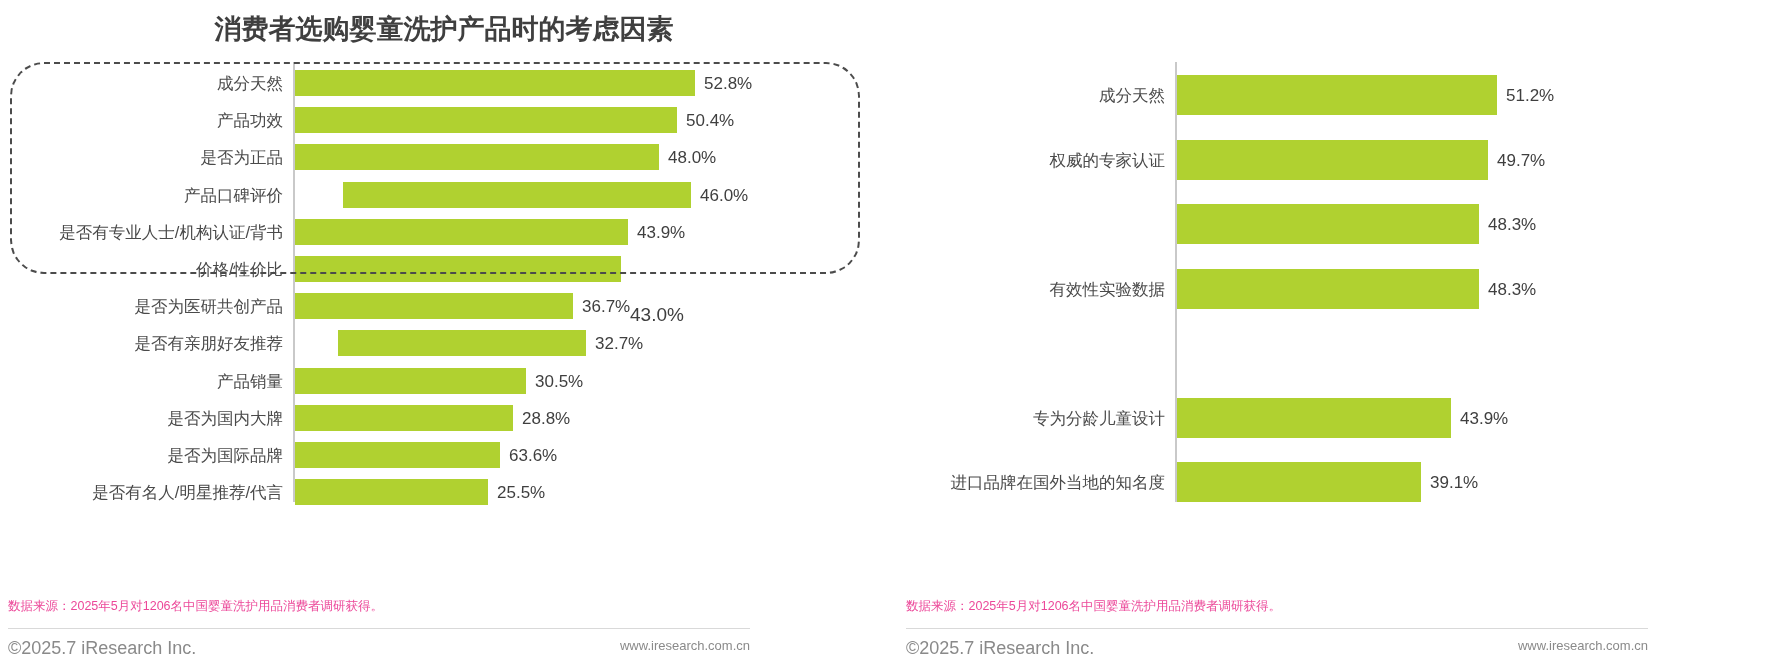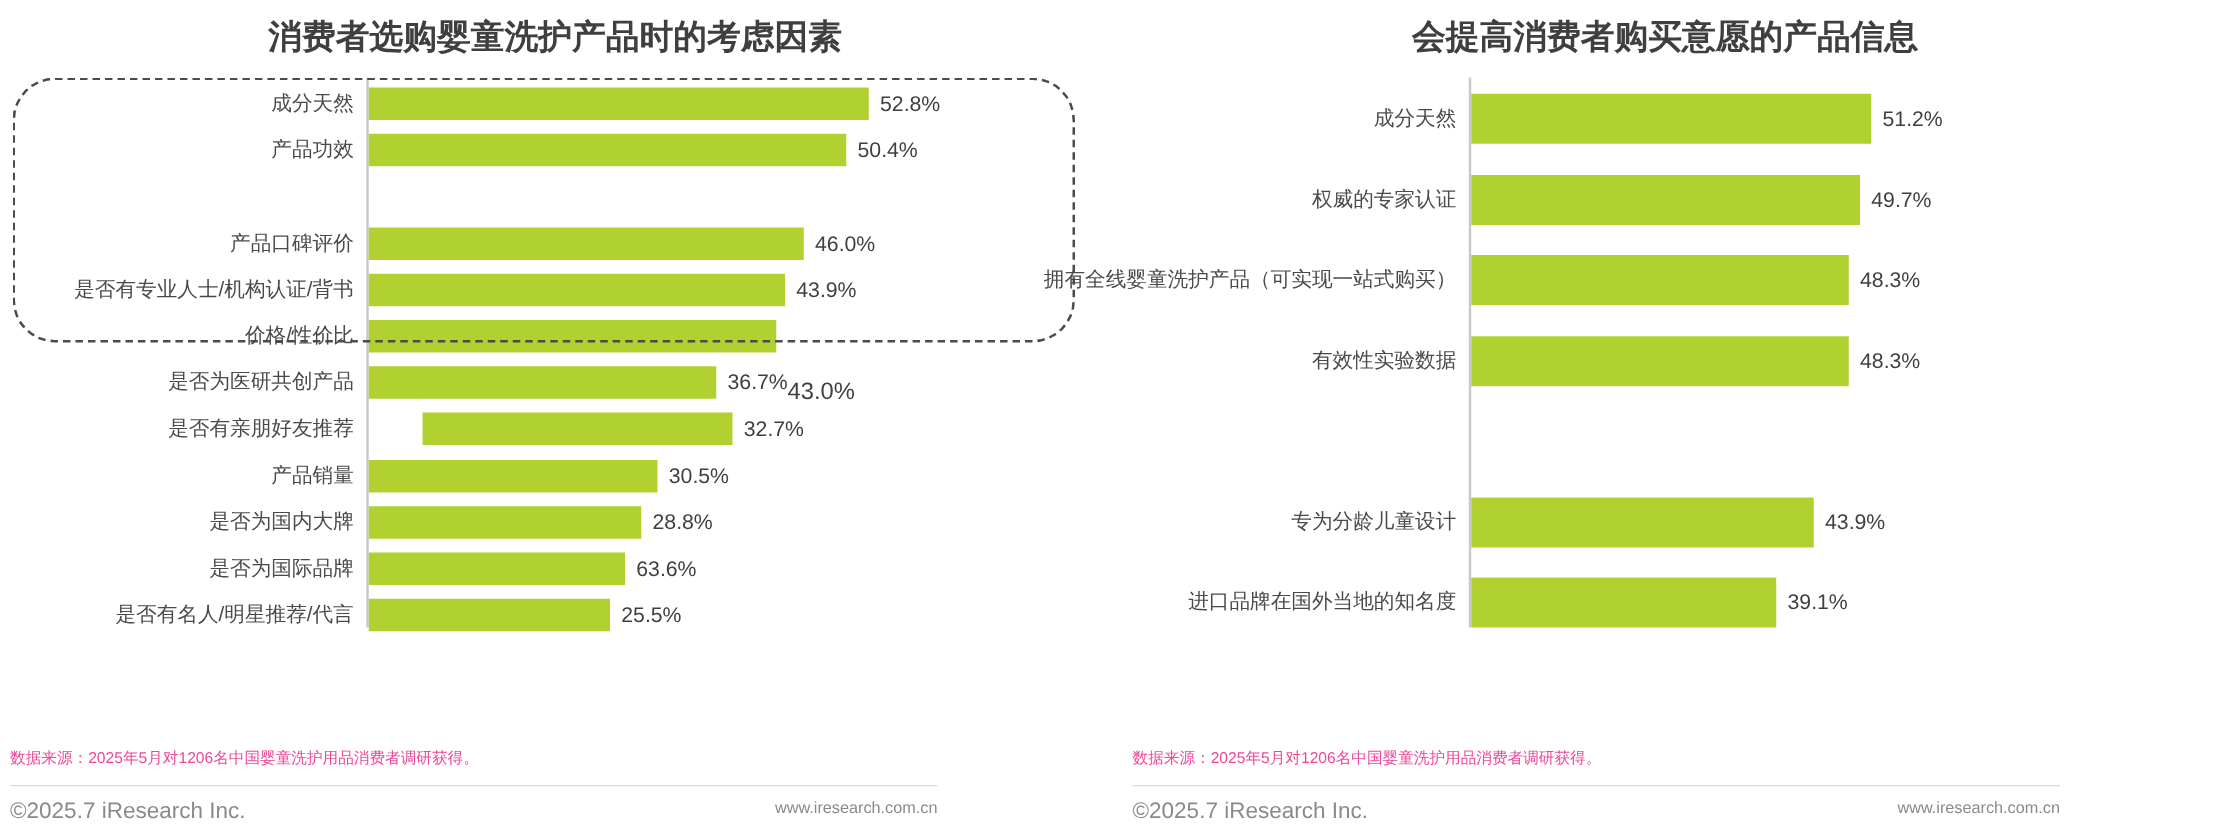--- a/index.html
+++ b/index.html
@@ -130,21 +130,26 @@
           <div class="bar-row" style="top: 8px; height: 26px;">
             <div class="bar-label" style="right: 605px; top: 50%; transform: translateY(-50%); font-size: 16.5px;">成分天然</div>
             <div class="bar" style="left: 295px; top: 0px; width: 400px; height: 26px; background: rgb(176, 209, 48);"></div>
             <div class="bar-value" style="left: 704px; top: 50%; transform: translateY(-50%); font-size: 17px;">52.8%</div>
           </div>
           <div class="bar-row" style="top: 45.2px; height: 26px;">
             <div class="bar-label" style="right: 605px; top: 50%; transform: translateY(-50%); font-size: 16.5px;">产品功效</div>
             <div class="bar" style="left: 295px; top: 0px; width: 382px; height: 26px; background: rgb(176, 209, 48);"></div>
             <div class="bar-value" style="left: 686px; top: 50%; transform: translateY(-50%); font-size: 17px;">50.4%</div>
           </div>
-          <div class="bar-row" style="top: 119.6px; height: 26px;">
+          <div class="bar-row" style="top: 82.4px; height: 26px;">
+            <div class="bar-label" style="right: 605px; top: 50%; transform: translateY(-50%); font-size: 16.5px;">是否为正品</div>
+            <div class="bar" style="left: 295px; top: 0px; width: 364px; height: 26px; background: rgb(176, 209, 48);"></div>
+            <div class="bar-value" style="left: 668px; top: 50%; transform: translateY(-50%); font-size: 17px;">48.0%</div>
+          </div>
+          <div class="bar-row" style="top: 119.6px; height: 26px; margin-left: 48px;">
             <div class="bar-label" style="right: 605px; top: 50%; transform: translateY(-50%); font-size: 16.5px;">产品口碑评价</div>
             <div class="bar" style="left: 295px; top: 0px; width: 348px; height: 26px; background: rgb(176, 209, 48);"></div>
             <div class="bar-value" style="left: 652px; top: 50%; transform: translateY(-50%); font-size: 17px;">46.0%</div>
           </div>
           <div class="bar-row" style="top: 156.8px; height: 26px;">
             <div class="bar-label" style="right: 605px; top: 50%; transform: translateY(-50%); font-size: 16.5px;">是否有专业人士/机构认证/背书</div>
             <div class="bar" style="left: 295px; top: 0px; width: 333px; height: 26px; background: rgb(176, 209, 48);"></div>
             <div class="bar-value" style="left: 637px; top: 50%; transform: translateY(-50%); font-size: 17px;">43.9%</div>
           </div>
           <div class="bar-row" style="top: 194px; height: 26px;">
@@ -189,37 +194,35 @@
 
     <div class="footer" style="left:0; width:888px;">
       <div class="footer-source" style="left:8px;">数据来源：2025年5月对1206名中国婴童洗护用品消费者调研获得。</div>
       <div class="footer-rule" style="left:8px; width:742px;"></div>
       <div class="footer-copy" style="left:8px;">©2025.7 iResearch Inc.</div>
       <div class="footer-url" style="right:138px;">www.iresearch.com.cn</div>
     </div>
   </div>
 
   <div class="panel">
-    <div class="chart-title">会提高消费者购买意愿的产品信息</div>
 
     <div class="plot plot-right" id="plot-right">
       <div class="axis-line" style="left:287px;"></div>
       <div class="rows" id="rows-right">
           <div class="bar-row" style="top: 13px; height: 40px;">
             <div class="bar-label" style="right: 611px; top: 50%; transform: translateY(-50%); font-size: 16.5px;">成分天然</div>
             <div class="bar" style="left: 289px; top: 0px; width: 320px; height: 40px; background: rgb(176, 209, 48);"></div>
             <div class="bar-value" style="left: 618px; top: 50%; transform: translateY(-50%); font-size: 17px;">51.2%</div>
           </div>
           <div class="bar-row" style="top: 77.5px; height: 40px;">
             <div class="bar-label" style="right: 611px; top: 50%; transform: translateY(-50%); font-size: 16.5px;">权威的专家认证</div>
             <div class="bar" style="left: 289px; top: 0px; width: 311px; height: 40px; background: rgb(176, 209, 48);"></div>
             <div class="bar-value" style="left: 609px; top: 50%; transform: translateY(-50%); font-size: 17px;">49.7%</div>
           </div>
           <div class="bar-row" style="top: 142px; height: 40px;">
-            <div class="bar-label" style="right: 611px; top: 50%; transform: translateY(-50%); font-size: 16.5px;">拥有全线婴童洗护产品（可实现一站式购买）</div>
             <div class="bar" style="left: 289px; top: 0px; width: 302px; height: 40px; background: rgb(176, 209, 48);"></div>
             <div class="bar-value" style="left: 600px; top: 50%; transform: translateY(-50%); font-size: 17px;">48.3%</div>
           </div>
           <div class="bar-row" style="top: 206.5px; height: 40px;">
             <div class="bar-label" style="right: 611px; top: 50%; transform: translateY(-50%); font-size: 16.5px;">有效性实验数据</div>
             <div class="bar" style="left: 289px; top: 0px; width: 302px; height: 40px; background: rgb(176, 209, 48);"></div>
             <div class="bar-value" style="left: 600px; top: 50%; transform: translateY(-50%); font-size: 17px;">48.3%</div>
           </div>
           <div class="bar-row" style="top: 335.5px; height: 40px;">
             <div class="bar-label" style="right: 611px; top: 50%; transform: translateY(-50%); font-size: 16.5px;">专为分龄儿童设计</div>

